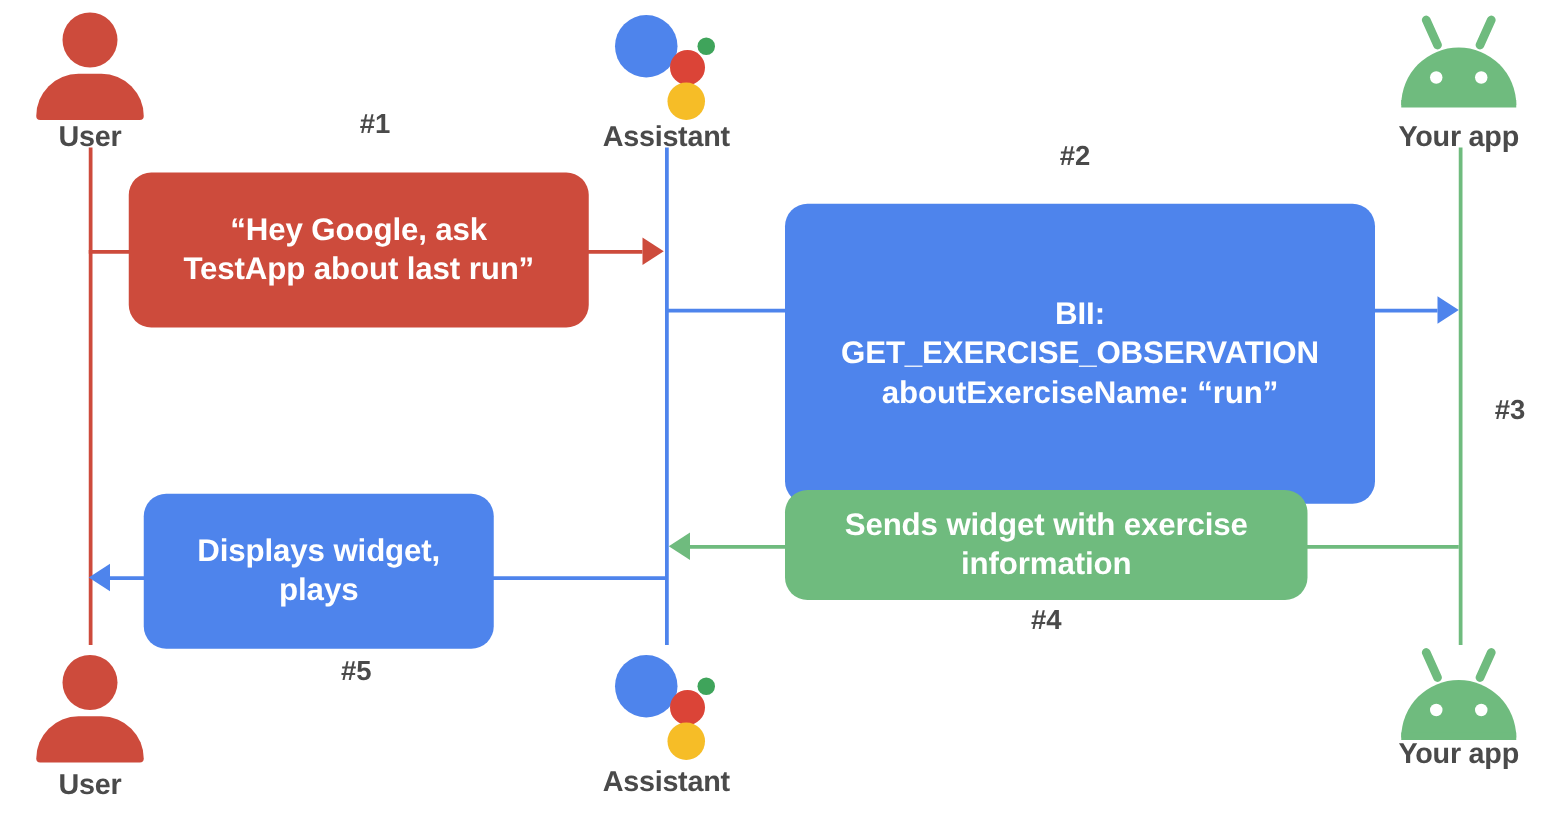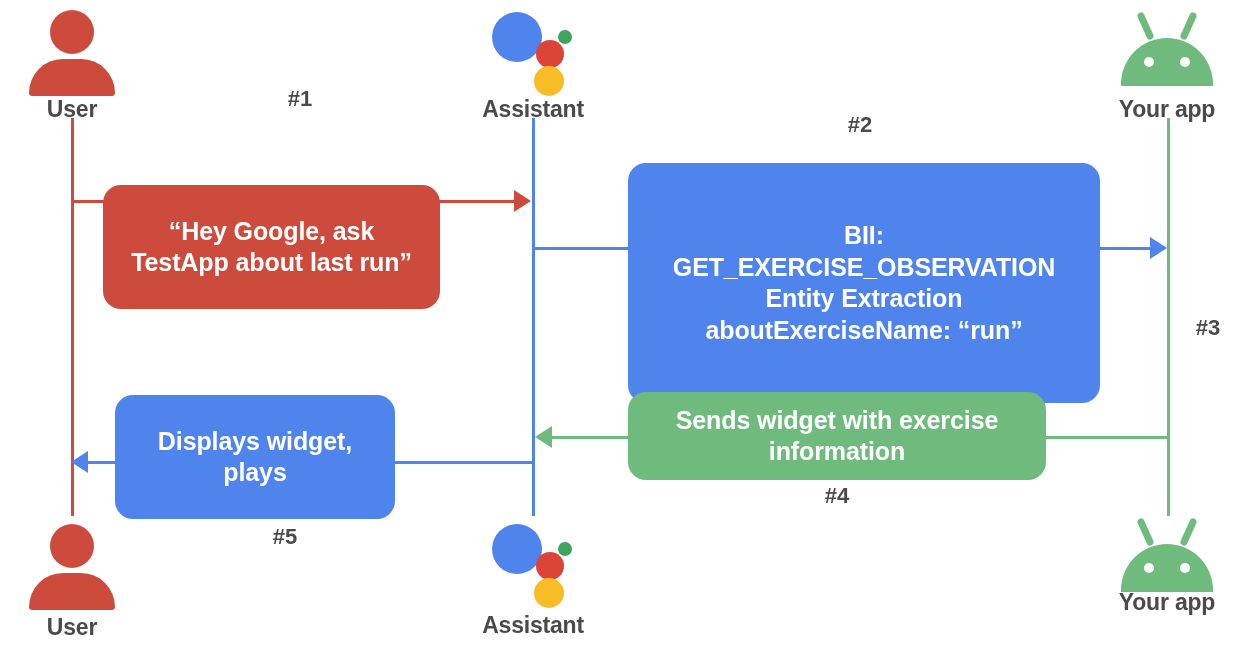--- a/index.html
+++ b/index.html
@@ -187,37 +187,36 @@
       <circle cx="68" cy="50" r="5" fill="#ffffff"></circle>
     </svg>
   </div>
   <div class="actor-label" style="left:1097px; top:96px; width:140px;">Your app</div>
 
   <div class="step-label" style="left:240px; top:86px; width:120px;">#1</div>
 
   <div class="arrow-line red" style="left:71px; top:200px; width:443px;"></div>
   <div class="arrow-head right red" style="left:514px; top:190px;"></div>
 
-  <div class="msg-box red" style="left:103px; top:138px; width:337px; height:124px; font-size:25px;margin-top:47px;">
+  <div class="msg-box red" style="left:103px; top:138px; width:368px; height:124px; font-size:25px;">
     <div class="msg-text">
       <div>“Hey Google, ask</div>
       <div>TestApp about last run”</div>
     </div>
   </div>
 
   <div class="step-label" style="left:800px; top:112px; width:120px;">#2</div>
 
   <div class="arrow-line blue" style="left:532px; top:247px; width:618px;"></div>
   <div class="arrow-head right blue" style="left:1150px; top:237px;"></div>
 
   <div class="msg-box blue" style="left:628px; top:163px; width:472px; height:240px; font-size:25px;">
     <div class="msg-text">
       <div>BII:</div>
       <div>GET_EXERCISE_OBSERVATION</div>
-      <div>Entity Extraction</div>
       <div>aboutExerciseName: “run”</div>
     </div>
   </div>
 
   <div class="step-label" style="left:1178px; top:315px; width:60px;">#3</div>
 
   <div class="arrow-line green" style="left:552px; top:436px; width:615px;"></div>
   <div class="arrow-head left green" style="left:535px; top:426px;"></div>
 
   <div class="msg-box green" style="left:628px; top:392px; width:418px; height:88px; font-size:25px;">

